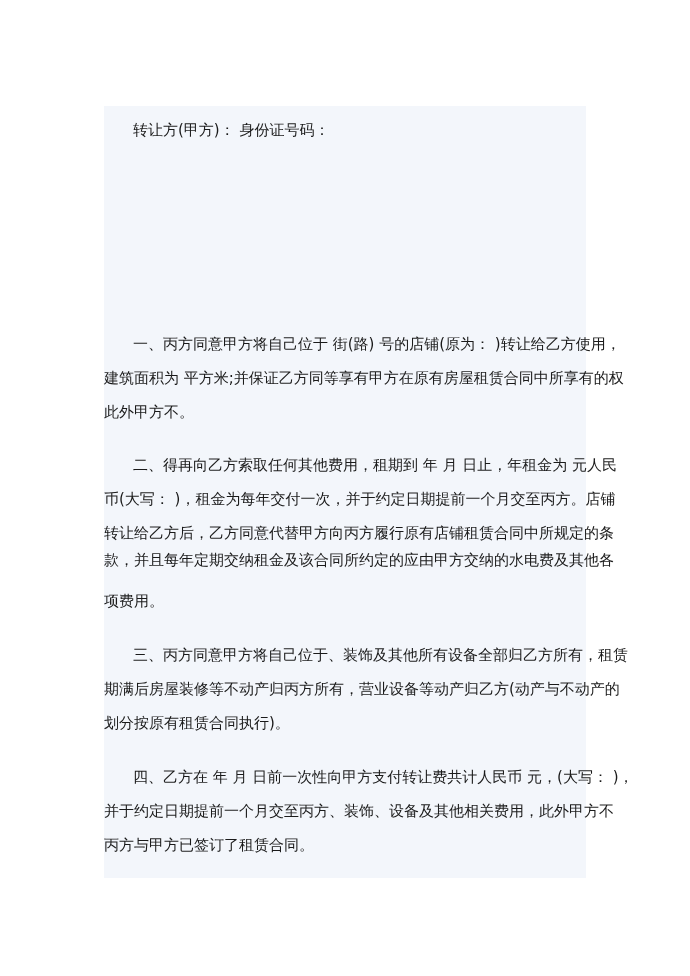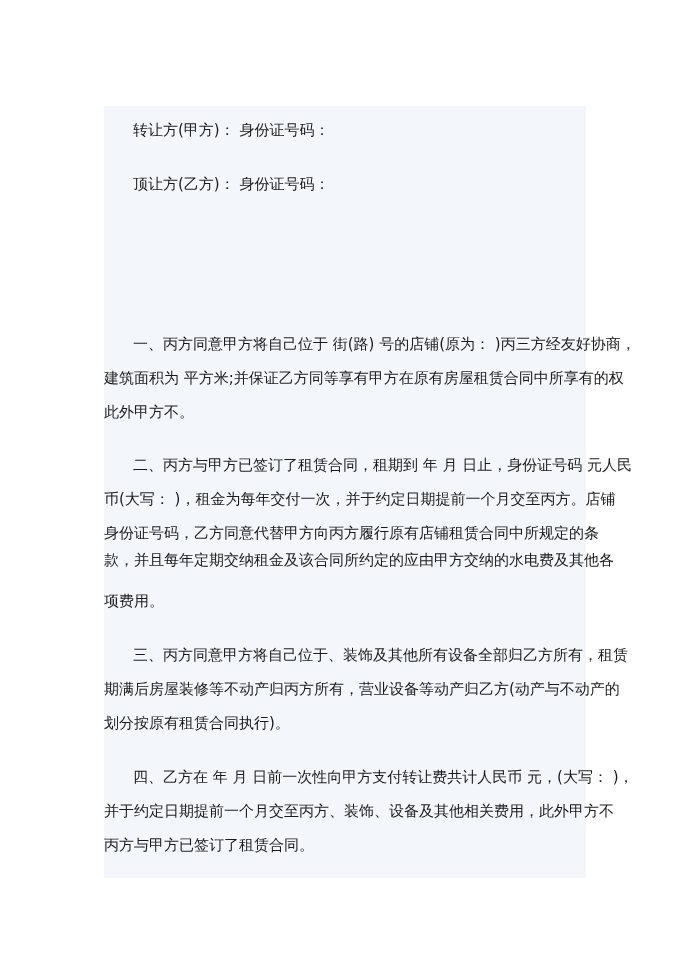--- a/index.html
+++ b/index.html
@@ -14,29 +14,28 @@
   .line {
     position: absolute; left: 0; font-size: 15px; line-height: 20px; white-space: nowrap;
   }
   .indent { left: 29px; }
 </style>
 </head>
 <body>
 
 <div class="page">
   <div class="line indent" style="top:14px">转让方(甲方)： 身份证号码：</div>
-  <div class="line indent" style="top:68px">顶让方(乙方)： 身份证号码：</div>
 
-  <div class="line indent" style="top:228px">一、丙方同意甲方将自己位于 街(路) 号的店铺(原为： )丙三方经友好协商，</div>
+  <div class="line indent" style="top:228px">一、丙方同意甲方将自己位于 街(路) 号的店铺(原为： )转让给乙方使用，</div>
   <div class="line" style="top:262px">建筑面积为 平方米;并保证乙方同等享有甲方在原有房屋租赁合同中所享有的权</div>
   <div class="line" style="top:296px">此外甲方不。</div>
 
-  <div class="line indent" style="top:349px">二、丙方与甲方已签订了租赁合同，租期到 年 月 日止，身份证号码 元人民</div>
+  <div class="line indent" style="top:349px">二、得再向乙方索取任何其他费用，租期到 年 月 日止，年租金为 元人民</div>
   <div class="line" style="top:383px">币(大写： )，租金为每年交付一次，并于约定日期提前一个月交至丙方。店铺</div>
-  <div class="line" style="top:417px">身份证号码，乙方同意代替甲方向丙方履行原有店铺租赁合同中所规定的条</div>
+  <div class="line" style="top:417px">转让给乙方后，乙方同意代替甲方向丙方履行原有店铺租赁合同中所规定的条</div>
   <div class="line" style="top:444px">款，并且每年定期交纳租金及该合同所约定的应由甲方交纳的水电费及其他各</div>
   <div class="line" style="top:485px">项费用。</div>
 
   <div class="line indent" style="top:539px">三、丙方同意甲方将自己位于、装饰及其他所有设备全部归乙方所有，租赁</div>
   <div class="line" style="top:573px">期满后房屋装修等不动产归丙方所有，营业设备等动产归乙方(动产与不动产的</div>
   <div class="line" style="top:607px">划分按原有租赁合同执行)。</div>
 
   <div class="line indent" style="top:661px">四、乙方在 年 月 日前一次性向甲方支付转让费共计人民币 元，(大写： )，</div>
   <div class="line" style="top:695px">并于约定日期提前一个月交至丙方、装饰、设备及其他相关费用，此外甲方不</div>
   <div class="line" style="top:729px">丙方与甲方已签订了租赁合同。</div>

